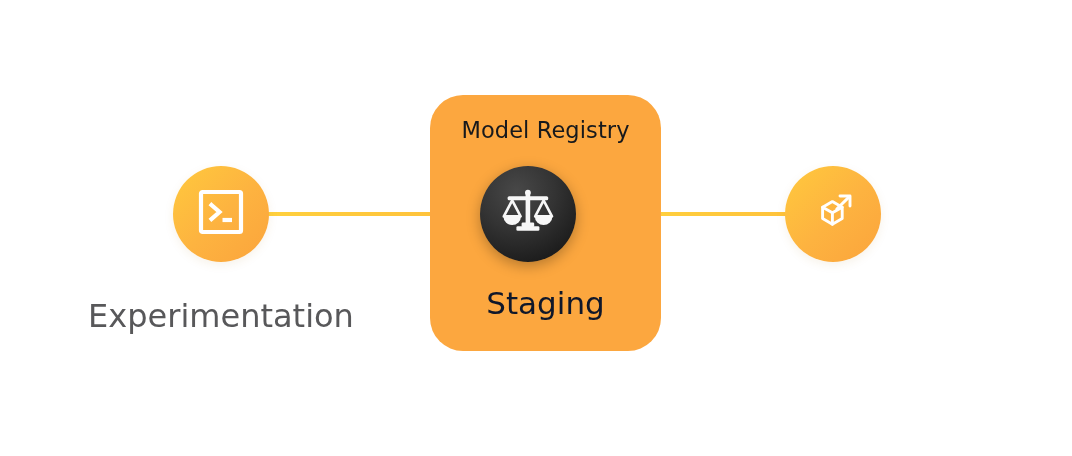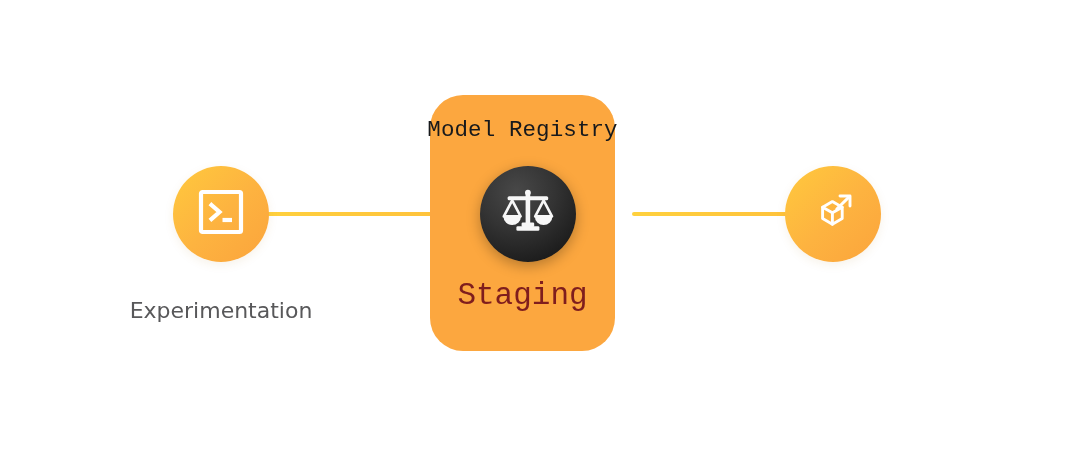--- a/index.html
+++ b/index.html
@@ -33,29 +33,28 @@
     z-index: 1;
   }
   #connector-left  { left: 262px; top: 212px; width: 182px; }
   #connector-right { left: 632px; top: 212px; width: 162px; }
 
   
   #staging-card {
     position: absolute;
     left: 430px;
     top: 95px;
-    width: 185px;
+    width: 231px;
     height: 256px;
     background: #FCA73F;
     border-radius: 33px;
     z-index: 2;
     display: flex;
     flex-direction: column;
     align-items: center;
-    font-family: Liberation Mono, monospace;
   }
 
   #model-registry-title {
     margin-top: 23px;
     font-size: 22.5px;
     line-height: 1.1;
     color: #17191c;
     letter-spacing: 0.1px;
     white-space: nowrap;
   }
@@ -83,39 +82,39 @@
     top: 166px;
     background: radial-gradient(circle at 38% 26%, #484848 0%, #333333 42%, #1d1d1d 78%, #141414 100%);
     box-shadow: 0 4px 14px rgba(0,0,0,0.28);
   }
 
   .node-icon { display: block; }
 
   
   .stage-label {
     position: absolute;
-    font-size: 22px;
+    font-size: 32px;
     line-height: 1;
     color: #58585a;
     white-space: nowrap;
     text-align: center;
     z-index: 4;
   }
   #label-experimentation { left: 61px;  top: 300px; width: 320px; }
   #label-production      { left: 703px; top: 300px; width: 260px; }
 
   #label-staging {
     position: absolute;
-    bottom: 40px;
+    bottom: 32px;
     left: 0;
     width: 100%;
     text-align: center;
     font-size: 31px;
     line-height: 1;
-    color: #7f1d1d;
+    color: #0f172a;
     white-space: nowrap;
   }
 </style>
 </head>
 <body>
 
 <div id="canvas">
 
   <div class="connector" id="connector-left"></div>
 

